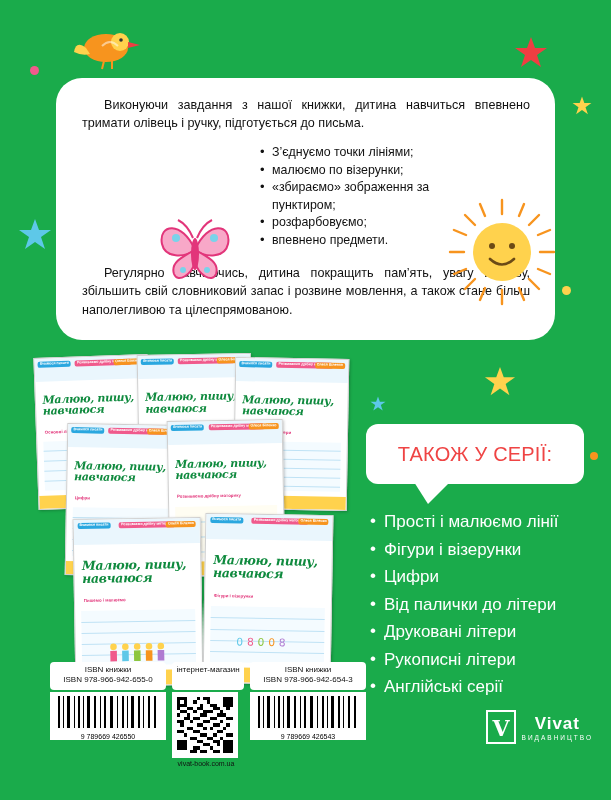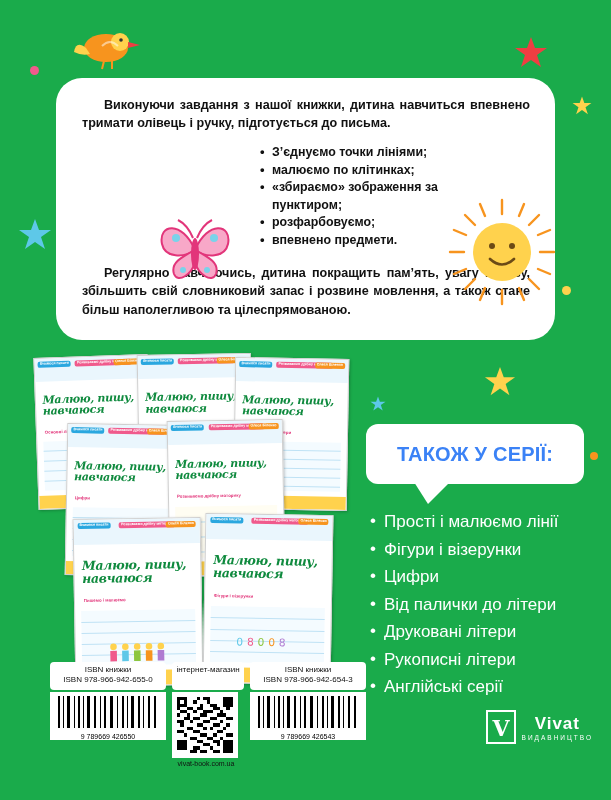--- a/index.html
+++ b/index.html
@@ -14,21 +14,20 @@
 
   
   .star { position:absolute; }
   .dot { position:absolute; border-radius:50%; }
 
   
   .top-panel {
     position:absolute; left:56px; top:78px; width:499px; height:262px;
     background:#ffffff; border-radius:26px;
     box-sizing:border-box;
-    font-weight:bold;
   }
   .tp-intro {
     position:absolute; left:26px; top:18px; width:448px;
     font-size:12.6px; line-height:1.45; color:#111; text-align:justify;
     text-indent:22px;
   }
   .tp-list {
     position:absolute; left:204px; top:66px; width:180px;
     font-size:12.4px; line-height:1.42; color:#111;
     margin:0; padding:0; list-style:none;
@@ -48,21 +47,21 @@
   
   .sun { position:absolute; left:392px; top:120px; width:108px; height:108px; }
 
   
   .bubble {
     position:absolute; left:366px; top:424px; width:218px; height:60px;
     background:#ffffff; border-radius:12px;
   }
   .bubble-text {
     position:absolute; inset:0; display:flex; align-items:center; justify-content:center;
-    font-size:20px; font-weight:bold; color:#3b82f6; letter-spacing:.2px;
+    font-size:20px; font-weight:normal; color:#ef4444; letter-spacing:.2px;
   }
   .bubble-tail {
     position:absolute; left:414px; top:482px; width:0; height:0;
     border-left:14px solid transparent; border-right:22px solid transparent;
     border-top:22px solid #ffffff;
   }
 
   
   .series-list {
     position:absolute; left:370px; top:508px; width:240px;
@@ -167,21 +166,21 @@
     <line x1="32" y1="35" x2="30" y2="43" stroke="#f7941e" stroke-width="2"></line>
     <line x1="40" y1="35" x2="40" y2="43" stroke="#f7941e" stroke-width="2"></line>
   </svg>
 
   <div class="top-panel">
 
     <div class="tp-intro">Виконуючи завдання з нашої книжки, дитина навчиться впевнено тримати олівець і ручку, підготується до письма.</div>
 
     <ul class="tp-list">
       <li>З’єднуємо точки лініями;</li>
-      <li>малюємо по клітинках;</li>
+      <li>малюємо по візерунки;</li>
       <li>«збираємо» зображення за пунктиром;</li>
       <li>розфарбовуємо;</li>
       <li>впевнено предмети.</li>
     </ul>
 
     <div class="tp-outro">Регулярно навчаючись, дитина покращить пам’ять, увагу й уяву, збільшить свій словниковий запас і розвине мовлення, а також стане більш наполегливою та цілеспрямованою.</div>
 
     <svg class="butterfly" viewBox="0 0 86 76">
       <path d="M43 40 C30 10 6 14 10 34 C13 48 32 48 43 40 Z" fill="#f8a8c8" stroke="#e2357a" stroke-width="2"></path>
       <path d="M43 40 C56 10 80 14 76 34 C73 48 54 48 43 40 Z" fill="#f8a8c8" stroke="#e2357a" stroke-width="2"></path>

